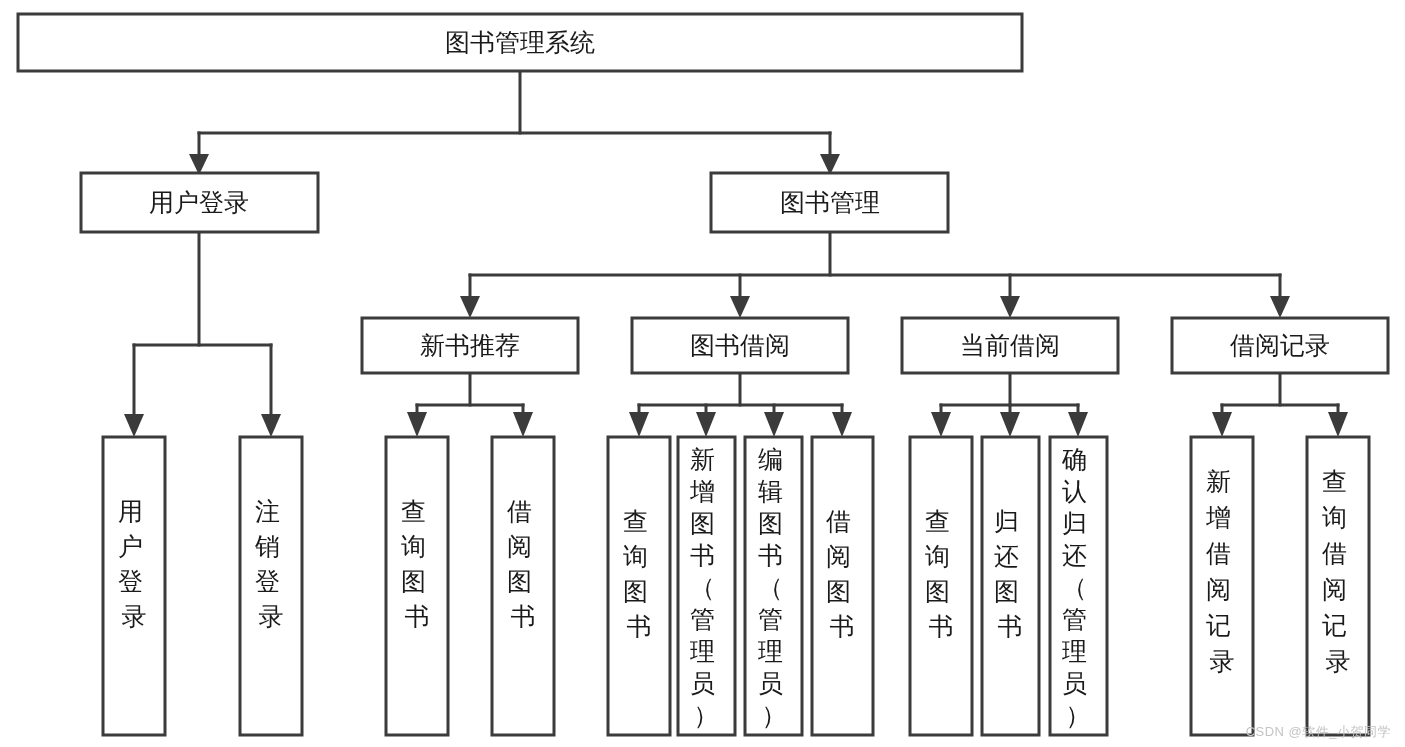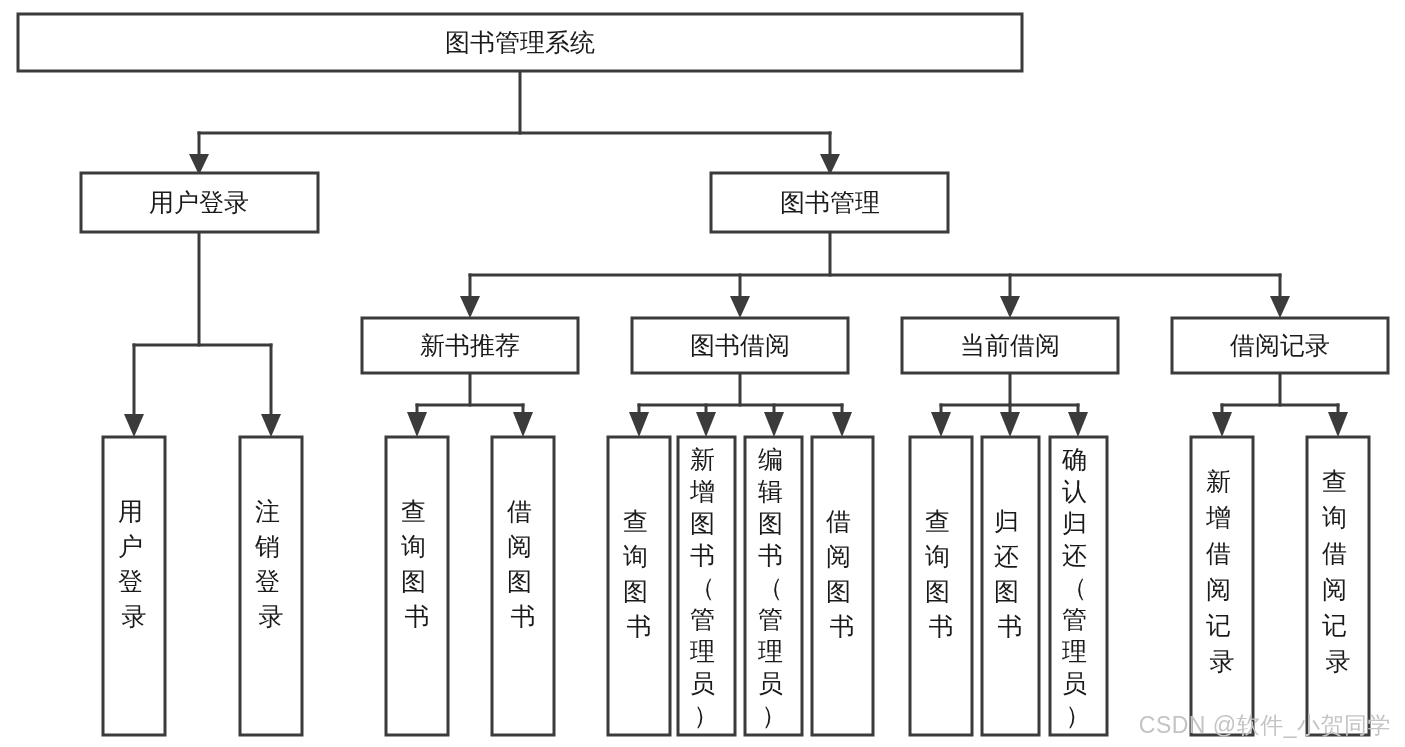--- a/index.html
+++ b/index.html
@@ -51,21 +51,21 @@
     font-family: "Liberation Sans", "DejaVu Sans", sans-serif;
     font-size: 25px;
     fill: #1a1a1a;
     text-anchor: middle;
   }
   .watermark {
     position: absolute;
     right: 14px;
     bottom: 6px;
     font-family: "Liberation Sans", "DejaVu Sans", sans-serif;
-    font-size: 23px;
+    font-size: 13px;
     color: #c4c4c4;
     letter-spacing: 0.5px;
     white-space: nowrap;
     user-select: none;
   }
 </style>
 </head>
 <body>
 
 <div id="diagram-root">

